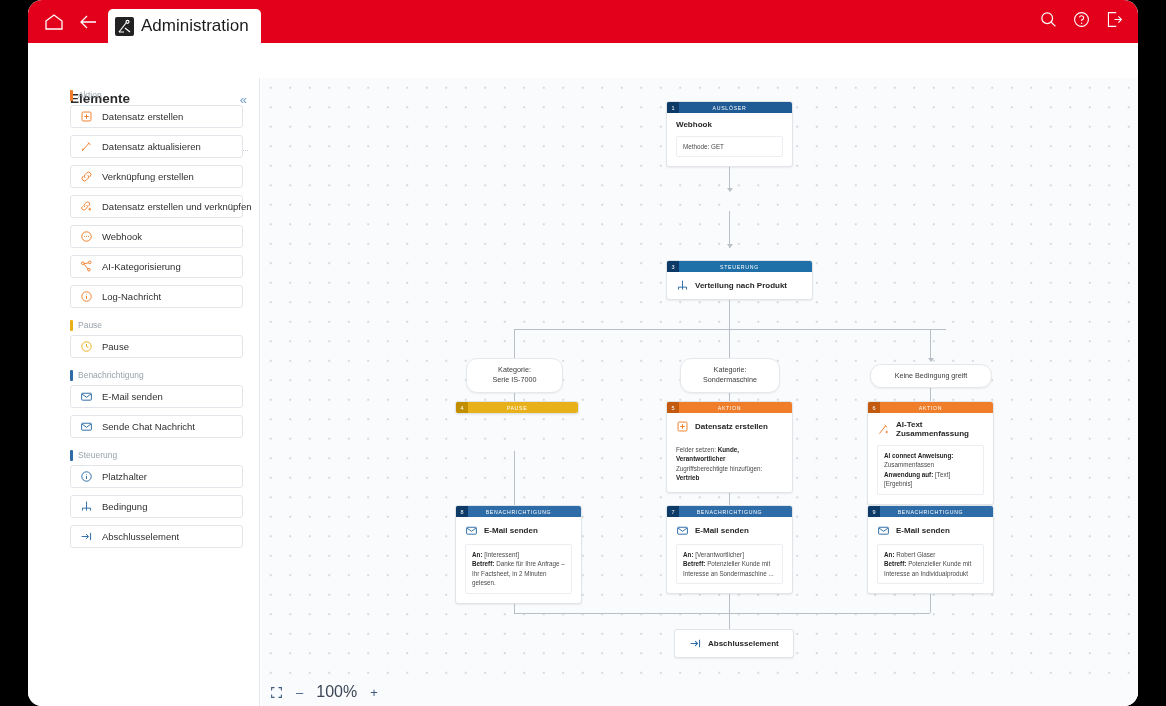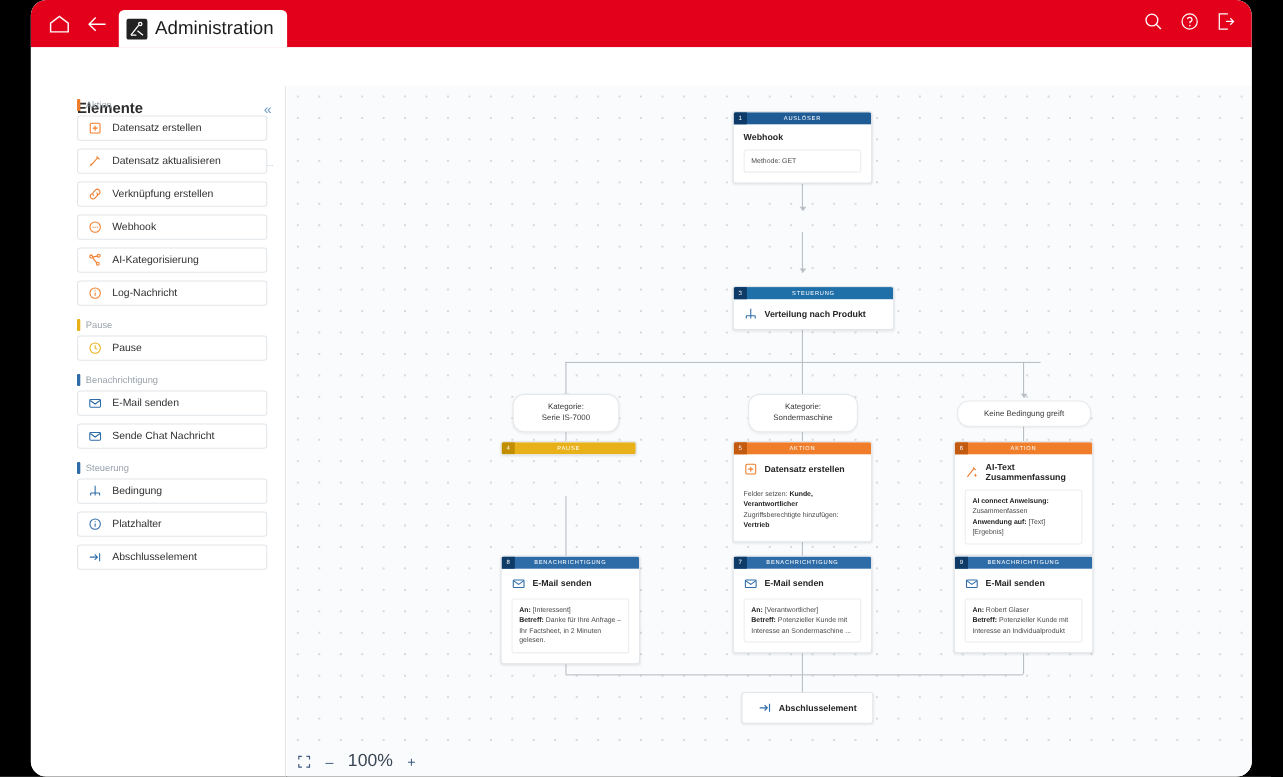--- a/index.html
+++ b/index.html
@@ -217,20 +217,28 @@
         </div>
         <div class="item">
           <svg class="ic" viewBox="0 0 16 16" fill="none" stroke="#f07d29" stroke-width="1.2">
             <path d="M6.3 9.7a3 3 0 0 1 0-4.2l2-2a3 3 0 0 1 4.3 4.2l-1 1"></path>
             <path d="M9.7 6.3a3 3 0 0 1 0 4.2l-2 2a3 3 0 0 1-4.3-4.2l1-1"></path>
           </svg>
           <span class="lbl">Verknüpfung erstellen</span>
         </div>
         <div class="item">
           <svg class="ic" viewBox="0 0 16 16" fill="none" stroke="#f07d29" stroke-width="1.2">
+            <path d="M5.8 8.6a2.6 2.6 0 0 1 0-3.7l1.7-1.7a2.6 2.6 0 0 1 3.7 3.7l-.9.9"></path>
+            <path d="M8.2 6.2a2.6 2.6 0 0 1 0 3.7l-1.7 1.7a2.6 2.6 0 0 1-3.7-3.7"></path>
+            <path d="M12 9.5V13M10.3 11.3h3.4"></path>
+          </svg>
+          <span class="lbl">Datensatz erstellen und verknüpfen</span>
+        </div>
+        <div class="item">
+          <svg class="ic" viewBox="0 0 16 16" fill="none" stroke="#f07d29" stroke-width="1.2">
             <circle cx="8" cy="8" r="5.8"></circle>
             <circle cx="5.6" cy="8" r=".7" fill="#f07d29" stroke="none"></circle>
             <circle cx="8" cy="8" r=".7" fill="#f07d29" stroke="none"></circle>
             <circle cx="10.4" cy="8" r=".7" fill="#f07d29" stroke="none"></circle>
           </svg>
           <span class="lbl">Webhook</span>
         </div>
         <div class="item">
           <svg class="ic" viewBox="0 0 16 16" fill="none" stroke="#f07d29" stroke-width="1.2">
             <circle cx="3.5" cy="4" r="1.6"></circle>
@@ -267,31 +275,31 @@
         <div class="item">
           <svg class="ic" viewBox="0 0 16 16" fill="none" stroke="#2e6ca8" stroke-width="1.2">
             <rect x="2" y="4" width="12" height="8.5" rx="1"></rect>
             <path d="M2.5 5 L8 9 L13.5 5"></path>
           </svg>
           <span class="lbl">Sende Chat Nachricht</span>
         </div>
         <div class="cat c-steu">Steuerung</div>
         <div class="item">
           <svg class="ic" viewBox="0 0 16 16" fill="none" stroke="#2e6ca8" stroke-width="1.2">
-            <path d="M8 2V6M3 10v3M8 10v3M13 10v3M3 10h10M8 6v4"></path>
-          </svg>
-          <span class="lbl">Bedingung</span>
-        </div>
-        <div class="item">
-          <svg class="ic" viewBox="0 0 16 16" fill="none" stroke="#2e6ca8" stroke-width="1.2">
             <circle cx="8" cy="8" r="5.8"></circle>
             <path d="M8 7.2V11"></path>
             <circle cx="8" cy="5.2" r=".6" fill="#2e6ca8" stroke="none"></circle>
           </svg>
           <span class="lbl">Platzhalter</span>
+        </div>
+        <div class="item">
+          <svg class="ic" viewBox="0 0 16 16" fill="none" stroke="#2e6ca8" stroke-width="1.2">
+            <path d="M8 2V6M3 10v3M8 10v3M13 10v3M3 10h10M8 6v4"></path>
+          </svg>
+          <span class="lbl">Bedingung</span>
         </div>
         <div class="item">
           <svg class="ic" viewBox="0 0 16 16" fill="none" stroke="#2e6ca8" stroke-width="1.2">
             <path d="M2 8 H10 M7.5 5 L10.5 8 L7.5 11 M13 3.5 V12.5"></path>
           </svg>
           <span class="lbl">Abschlusselement</span>
         </div>
       </div>
   </div>
 

